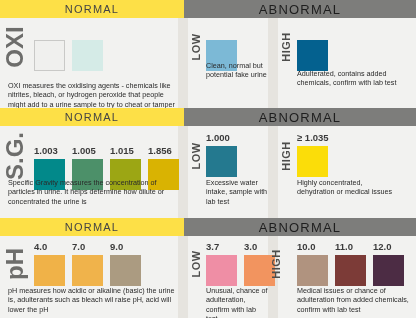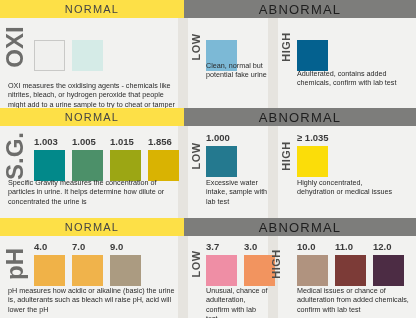--- a/index.html
+++ b/index.html
@@ -165,21 +165,21 @@
       <div class="panel" style="left:0px;width:178px;"></div>
       <div class="gutter" style="left:178px;width:10px;"></div>
       <div class="panel" style="left:188px;width:80px;"></div>
       <div class="gutter" style="left:268px;width:10px;"></div>
       <div class="panel" style="left:278px;width:138px;"></div>
 
       <div class="analyte" style="height:60px;top:0;">
         <span>S.G.</span>
       </div>
 
-      <div class="swatches" style="left:34px;top:11px;">
+      <div class="swatches" style="left:34px;top:20px;">
         <div class="sw-cell">
           <div class="sw-val">1.003</div>
           <div class="sw-box" style="background:#02898a;"></div>
         </div>
         <div class="sw-cell">
           <div class="sw-val">1.005</div>
           <div class="sw-box" style="background:#4c9069;"></div>
         </div>
         <div class="sw-cell">
           <div class="sw-val">1.015</div>

